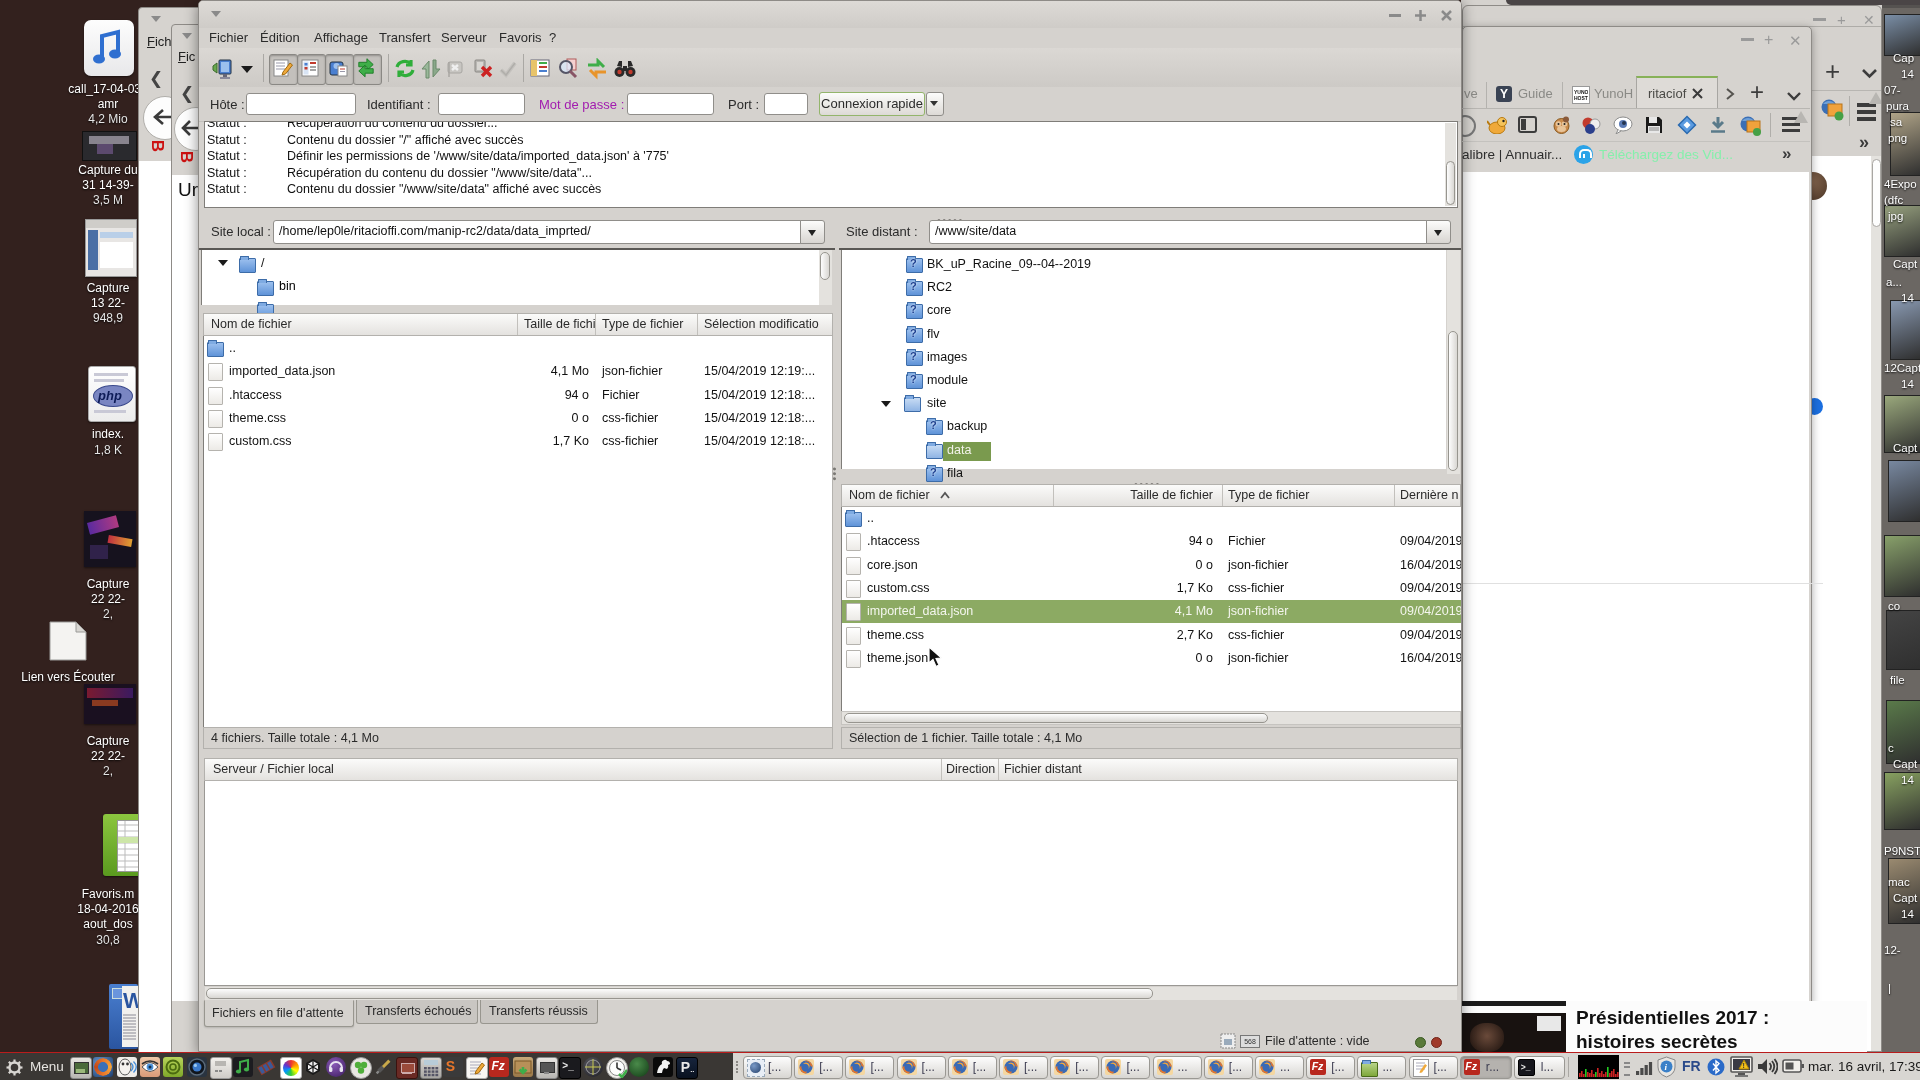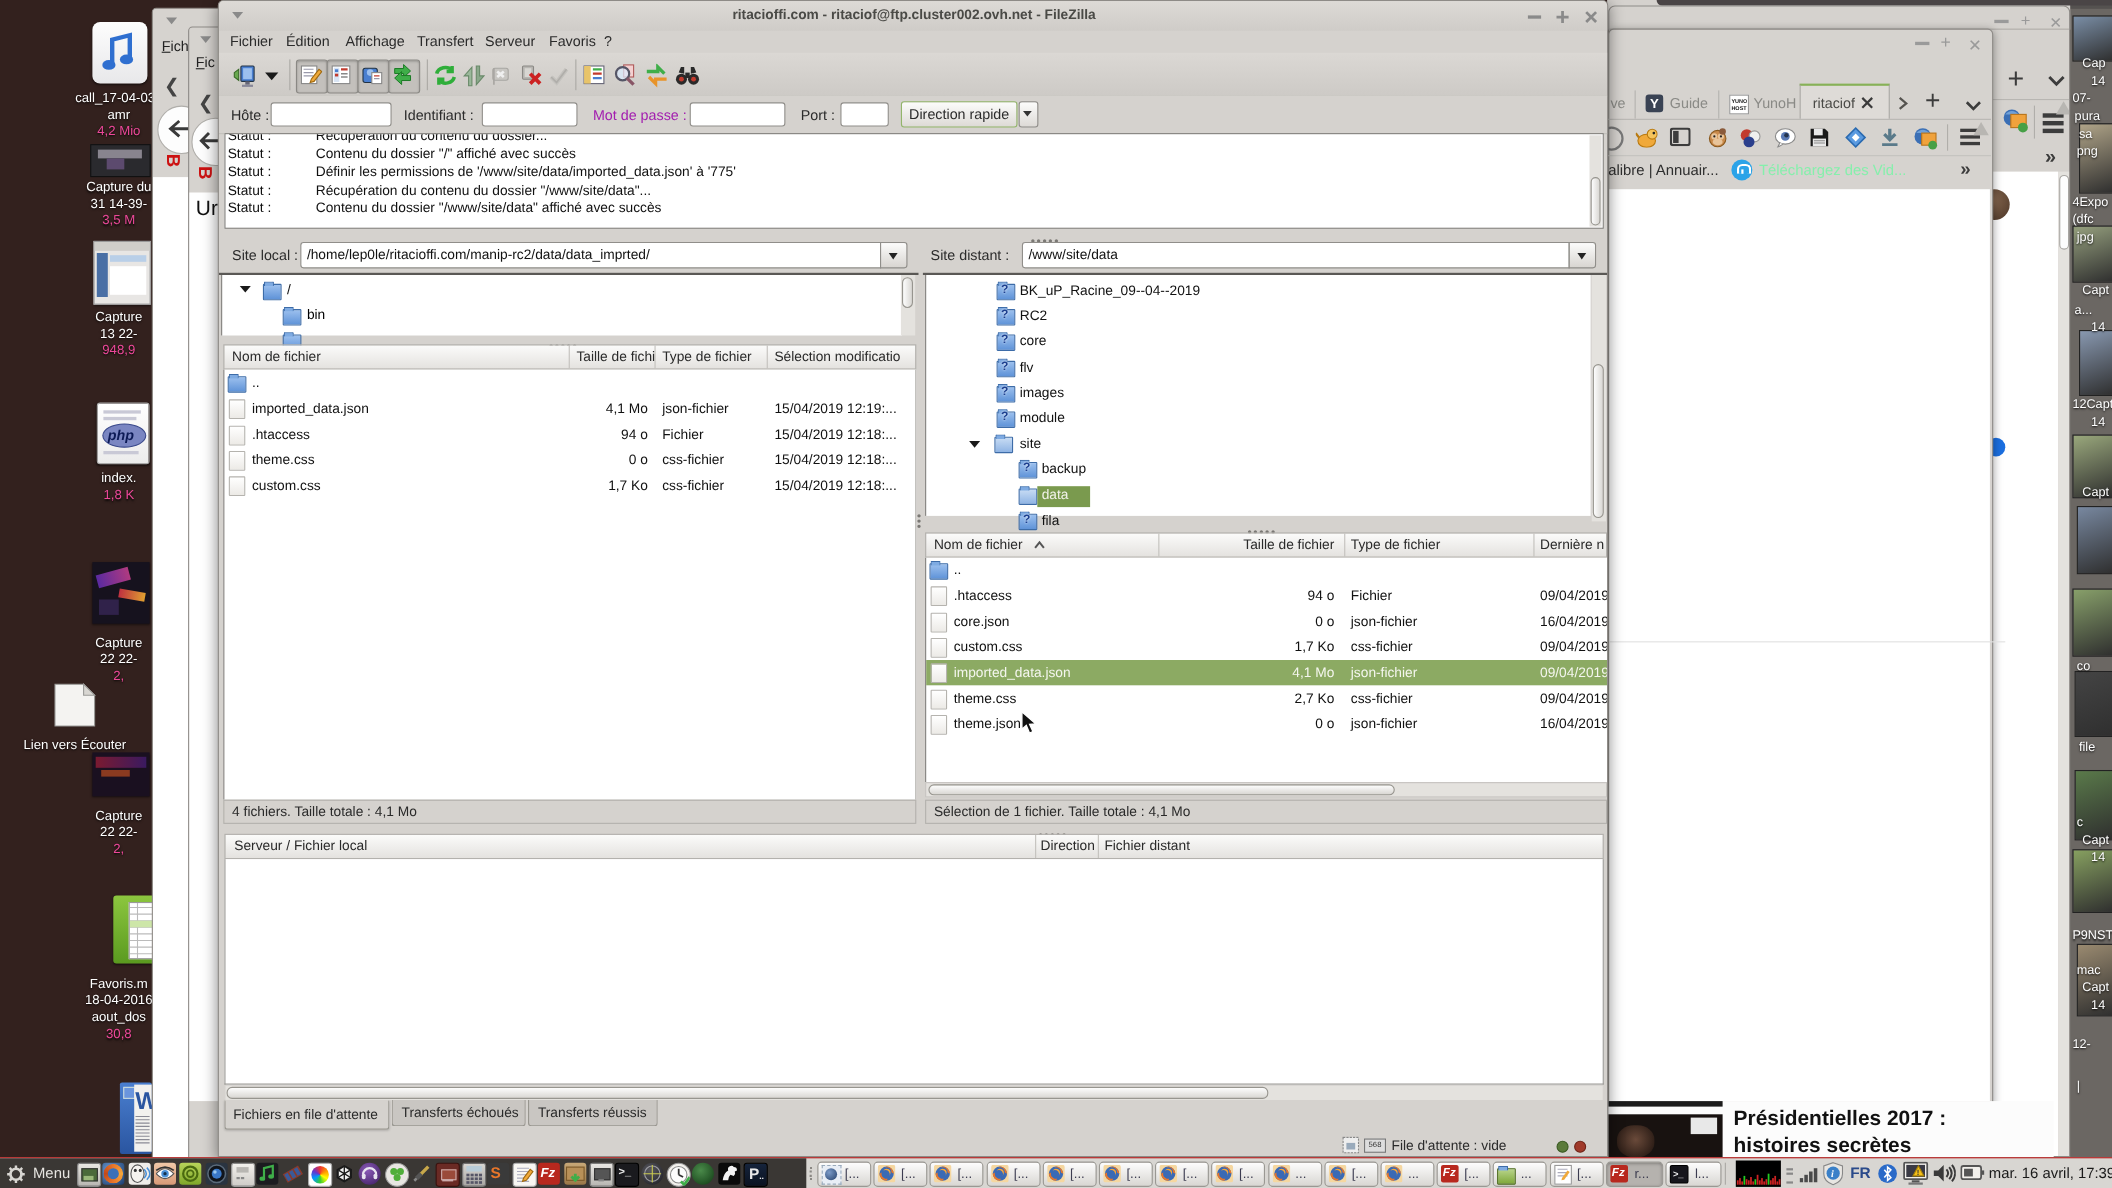--- a/index.html
+++ b/index.html
@@ -1,20 +1,20 @@
 <!DOCTYPE html>
 <html><head><meta charset="utf-8">
 <style>
 html,body{margin:0;padding:0;width:1920px;height:1080px;overflow:hidden;
  font-family:"Liberation Sans",sans-serif;}
 body{background:#33211e;position:relative;}
 .a{position:absolute;}
 .lbl{position:absolute;color:#fff;font-size:12px;text-align:center;
  text-shadow:0 1px 2px rgba(0,0,0,.9);white-space:nowrap;}
-.sz{color:#ec4899;}
+.sz{color:#e5e5e5;}
 .dots{color:#7a7874;font-size:11px;letter-spacing:1.5px;line-height:4px;}
 .folder{position:absolute;width:15px;height:13px;background:linear-gradient(#9cc0ee,#5f93d8);
  border:1px solid #3d6ca8;border-radius:1px;}
 .folder:before{content:"";position:absolute;left:0px;top:-3px;width:7px;height:3px;
  background:#7fabe2;border:1px solid #3d6ca8;border-bottom:none;border-radius:1px 1px 0 0;}
 .fileic{position:absolute;width:13px;height:16px;background:linear-gradient(#ffffff,#eceae6);
  border:1px solid #b5b3ae;border-radius:1px;}
 .qm{position:absolute;font-size:11px;font-weight:bold;color:#1c3f8f;
  text-shadow:0 0 2px #fff;}
 .wbtn{position:absolute;height:21px;top:3px;background:linear-gradient(#fdfdfd,#d8d6d2);
@@ -314,21 +314,20 @@
 <div class="a" style="left:0px;top:12px;width:104px;height:39px;background:#181210;">
 <div class="a" style="left:8px;top:10px;width:34px;height:29px;background:radial-gradient(circle at 50% 45%,#6a4a3a,#1a100c);border-radius:45%;"></div>
 <div class="a" style="left:75px;top:3px;width:24px;height:15px;background:#e8e8e8;"></div>
 </div>
 <div class="a" style="left:114px;top:6px;font-size:19px;font-weight:bold;color:#111;">Présidentielles 2017 :</div>
 <div class="a" style="left:114px;top:30px;font-size:19px;font-weight:bold;color:#111;">histoires secrètes</div>
 </div>
 <div class="a" style="left:198px;top:0px;width:1264px;height:1052px;background:#d5d2ce;border:1px solid #8e8b87;box-sizing:border-box;border-radius:5px 5px 0 0;box-shadow:0 3px 14px rgba(0,0,0,.45);overflow:hidden;">
 <div class="a" style="left:0;top:0;width:1264px;height:27px;background:linear-gradient(#dddad6,#cfccc8);"></div>
 <div class="a" style="left:12px;top:10px;width:0;height:0;border-left:5px solid transparent;border-right:5px solid transparent;border-top:6px solid #8a8a8a;"></div>
-<div class="a" style="left:0;top:5px;width:1264px;text-align:center;font-size:12.5px;font-weight:bold;color:#4a4a46;">ritacioffi.com - ritaciof@ftp.cluster002.ovh.net - FileZilla</div>
 <div class="a" style="left:1190px;top:13px;width:12px;height:2.5px;background:#8a8a8a;"></div>
 <svg class="a" style="left:1215px;top:8px;" width="13" height="13">
       <path d="M6.5 1 v11 M1 6.5 h11" stroke="#8a8a8a" stroke-width="2.5"></path>
     </svg>
 <svg class="a" style="left:1241px;top:8px;" width="13" height="13">
       <path d="M2 2 l9 9 M11 2 l-9 9" stroke="#8a8a8a" stroke-width="2.5"></path>
     </svg>
 <div class="a" style="left:10px;top:29px;font-size:13px;color:#2b2b2b;">Fichier</div>
 <div class="a" style="left:61px;top:29px;font-size:13px;color:#2b2b2b;">Édition</div>
 <div class="a" style="left:115px;top:29px;font-size:13px;color:#2b2b2b;">Affichage</div>
@@ -429,21 +428,21 @@
     </svg>
 <div class="a" style="left:0;top:86px;width:1264px;height:34px;background:#d5d2ce;border-bottom:1px solid #c2c0bc;"></div>
 <div class="a" style="left:11px;top:96px;font-size:13px;color:#2b2b2b;">Hôte :</div>
 <div class="a" style="left:47px;top:92px;width:108px;height:20px;background:#fff;border:1px solid #908e8a;border-radius:3px;"></div>
 <div class="a" style="left:168px;top:96px;font-size:13px;color:#2b2b2b;">Identifiant :</div>
 <div class="a" style="left:239px;top:92px;width:85px;height:20px;background:#fff;border:1px solid #908e8a;border-radius:3px;"></div>
 <div class="a" style="left:340px;top:96px;font-size:13px;color:#a21caf;">Mot de passe :</div>
 <div class="a" style="left:428px;top:92px;width:85px;height:20px;background:#fff;border:1px solid #908e8a;border-radius:3px;"></div>
 <div class="a" style="left:529px;top:96px;font-size:13px;color:#2b2b2b;">Port :</div>
 <div class="a" style="left:565px;top:92px;width:42px;height:20px;background:#fff;border:1px solid #908e8a;border-radius:3px;"></div>
-<div class="a" style="left:620px;top:91px;width:104px;height:22px;background:linear-gradient(#fcfcfb,#dddad6);border:1px solid #93b56b;border-radius:3px;text-align:center;font-size:13px;color:#2b2b2b;line-height:22px;">Direction rapide</div>
+<div class="a" style="left:620px;top:91px;width:104px;height:22px;background:linear-gradient(#fcfcfb,#dddad6);border:1px solid #93b56b;border-radius:3px;text-align:center;font-size:13px;color:#2b2b2b;line-height:22px;">Connexion rapide</div>
 <div class="a" style="left:727px;top:91px;width:16px;height:22px;background:linear-gradient(#fcfcfb,#dddad6);border:1px solid #908e8a;border-radius:3px;"></div>
 <div class="a" style="left:731px;top:100px;width:0;height:0;border-left:4px solid transparent;border-right:4px solid transparent;border-top:5px solid #333;"></div>
 <div class="a" style="left:5px;top:120px;width:1254px;height:87px;background:#fff;border:1px solid #7f7d79;box-sizing:border-box;overflow:hidden;"></div>
 <div class="a" style="left:5px;top:121px;width:1240px;height:85px;overflow:hidden;">
 <div class="a" style="left:3px;top:-6px;font-size:12.5px;color:#111;white-space:nowrap;">Statut :</div>
 <div class="a" style="left:83px;top:-6px;font-size:12.5px;color:#111;white-space:nowrap;">Récupération du contenu du dossier...</div>
 <div class="a" style="left:3px;top:11px;font-size:12.5px;color:#111;white-space:nowrap;">Statut :</div>
 <div class="a" style="left:83px;top:11px;font-size:12.5px;color:#111;white-space:nowrap;">Contenu du dossier "/" affiché avec succès</div>
 <div class="a" style="left:3px;top:27px;font-size:12.5px;color:#111;white-space:nowrap;">Statut :</div>
 <div class="a" style="left:83px;top:27px;font-size:12.5px;color:#111;white-space:nowrap;">Définir les permissions de '/www/site/data/imported_data.json' à '775'</div>

